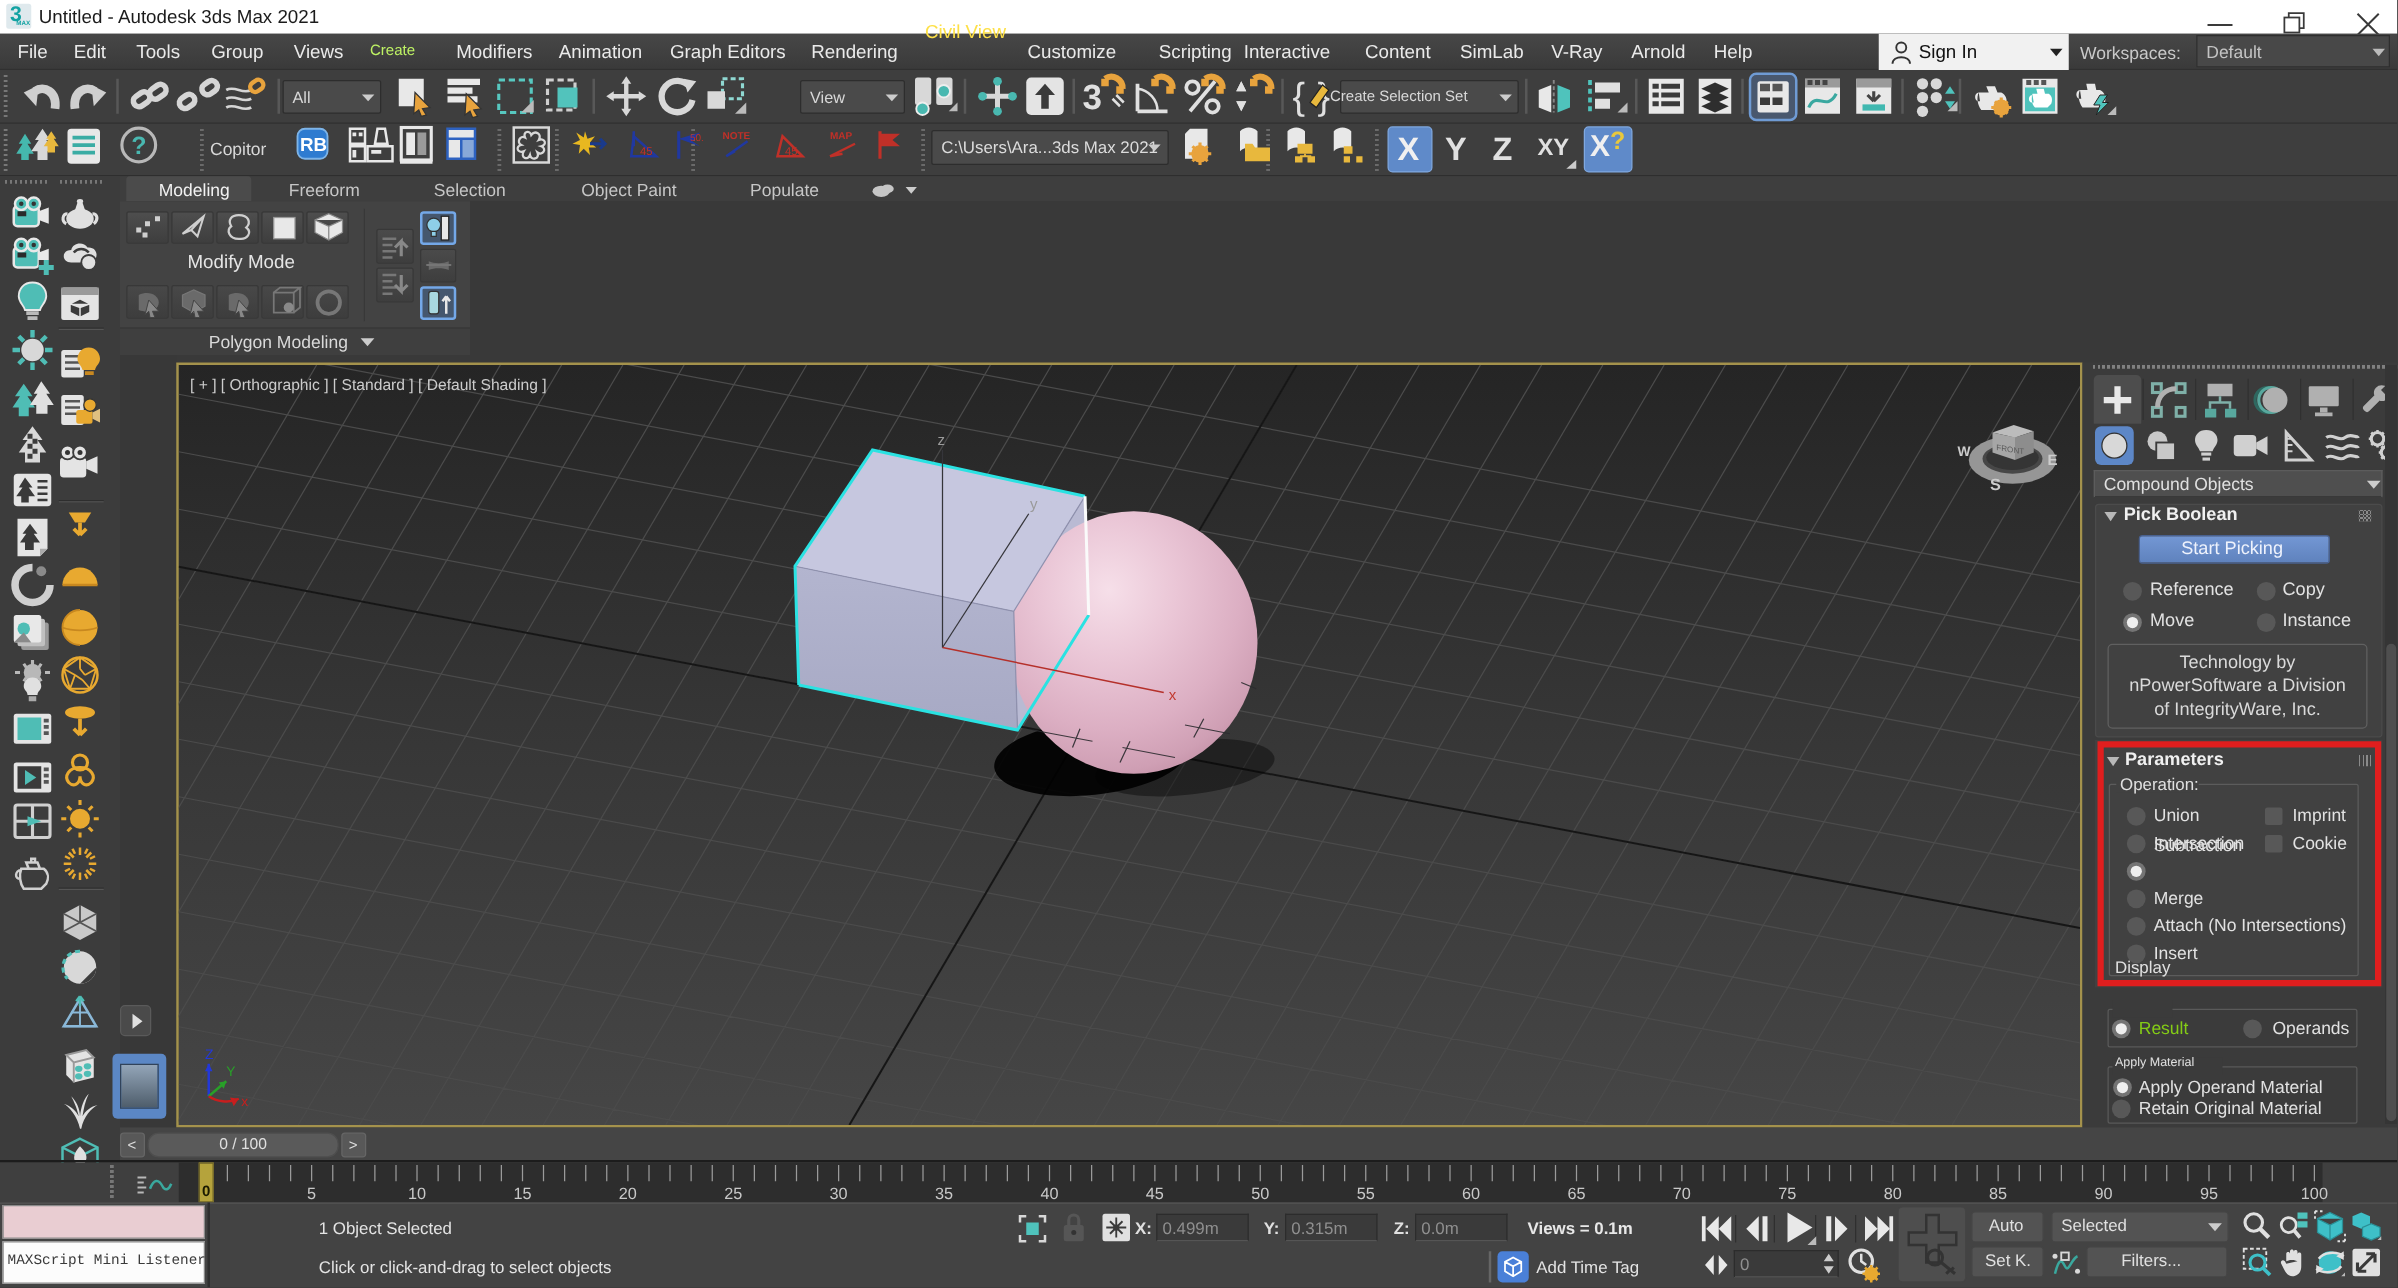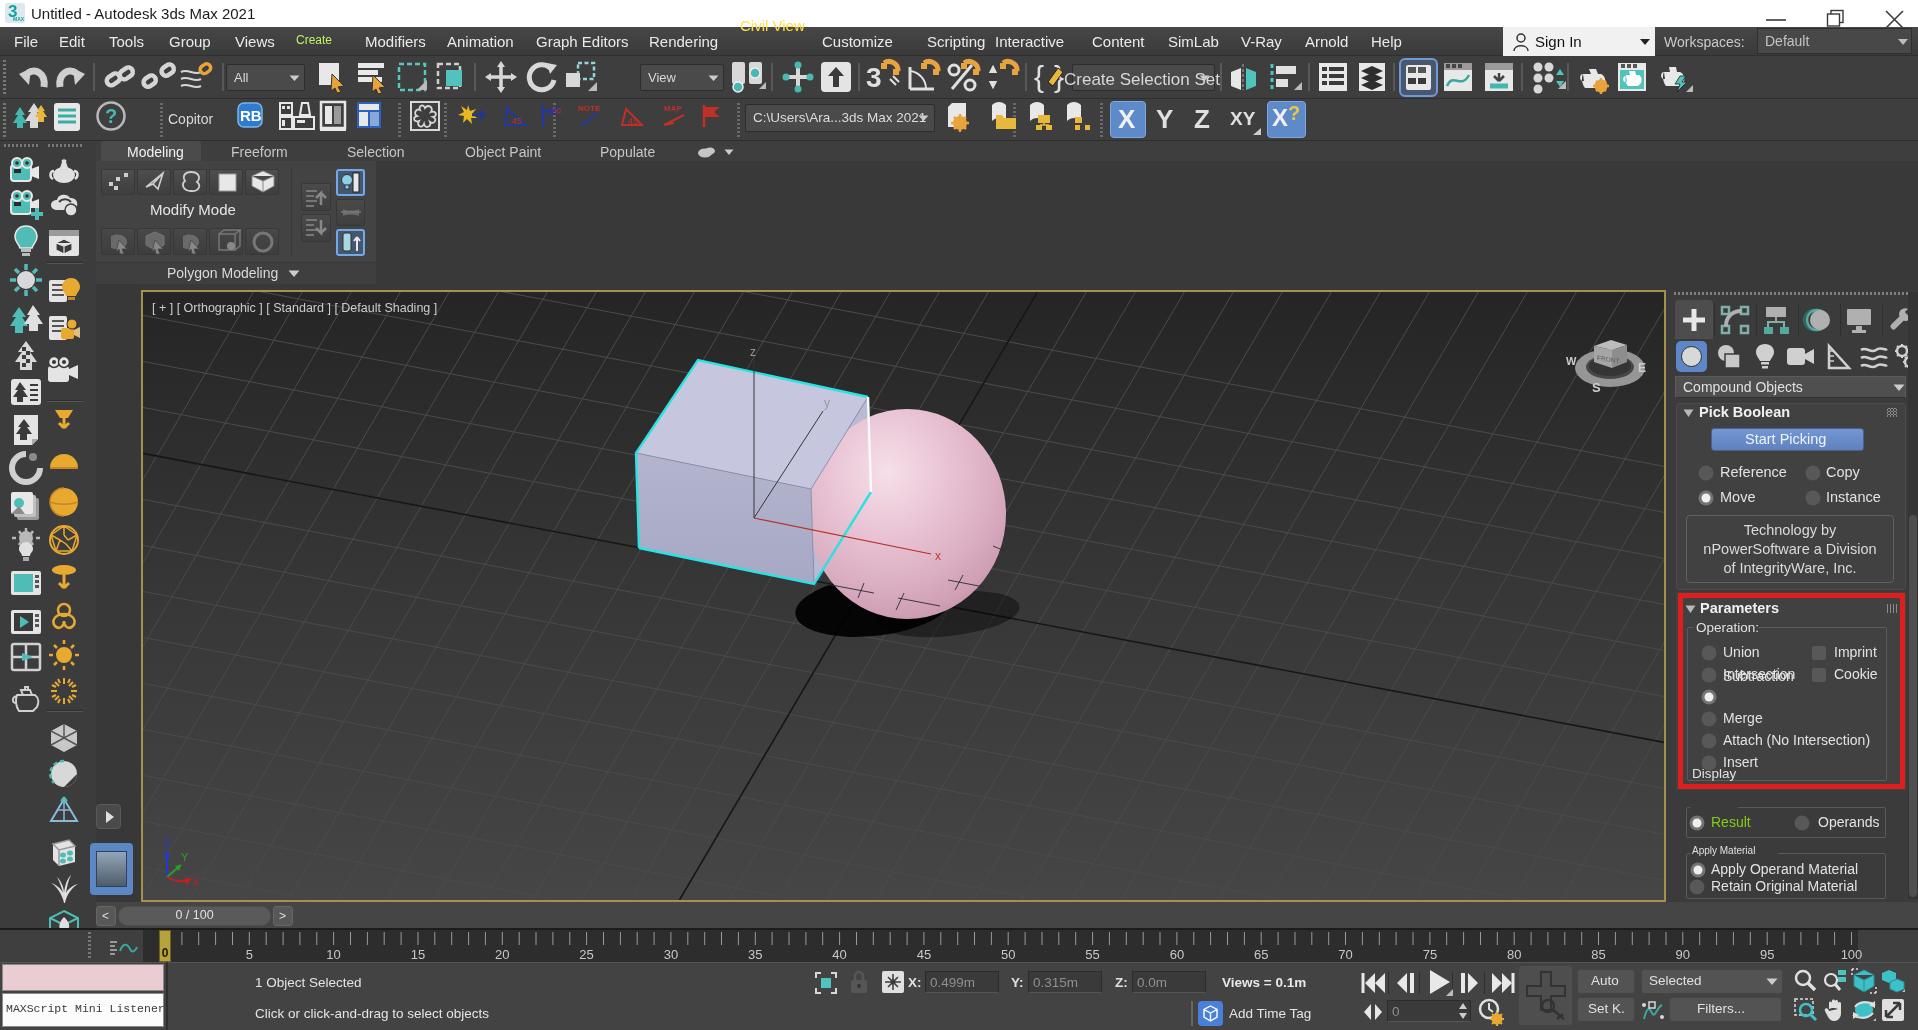--- a/index.html
+++ b/index.html
@@ -196,21 +196,21 @@
       <path d="M18 2 A9 9 0 0 1 32 10" fill="none" stroke="#e8a33d" stroke-width="5"></path>
       <rect x="15" y="2" width="6" height="6" fill="#e8a33d"></rect>
       <rect x="27" y="8" width="6" height="6" fill="#e8a33d"></rect>
     </svg>
 <svg style="left:1034px;top:60px" width="34" height="34" viewBox="0 0 34 34">
       <text x="0" y="27" font-size="30" fill="#e0e0e0" font-family="Liberation Sans">{</text>
       <text x="20" y="27" font-size="30" fill="#e0e0e0" font-family="Liberation Sans">}</text>
       <path d="M14 22 L24 8 L29 12 L19 26 Z" fill="#e8b83d" stroke="#222" stroke-width="1"></path>
     </svg>
 <div class="abs" style="left:1072px;top:64px;width:143px;height:27px;background:#4a4a4a;border:1px solid #2d2d2d;border-radius:2px"></div>
-<div class="txt" style="left:1064px;top:70px;font-size:17px;color:#d8d8d8">Create Selection Set</div>
+<div class="txt" style="left:1064px;top:70px;font-size:12px;color:#d8d8d8">Create Selection Set</div>
 <svg style="left:1199px;top:75px" width="11" height="7">
       <path d="M0.5 0.5 L5.5 6 L10.5 0.5 Z" fill="#ccc"></path>
     </svg>
 <svg style="left:1229px;top:62px" width="30" height="32" viewBox="0 0 30 32">
       <path d="M14 2 L14 28" stroke="#888" stroke-width="1.5" stroke-dasharray="3 2"></path>
       <path d="M12 6 L2 10 L2 24 L12 28 Z" fill="#e8e8e8"></path>
       <path d="M17 6 L27 10 L27 24 L17 28 Z" fill="#4fc3bc"></path>
     </svg>
 <svg style="left:1268px;top:62px" width="36" height="32" viewBox="0 0 36 32">
       <path d="M4 2 L4 28" stroke="#4fc3bc" stroke-width="3" stroke-dasharray="4 3"></path>
@@ -963,21 +963,21 @@
       <circle cx="8" cy="8" r="4.5" fill="#efefef"></circle>
     </svg>
 <div class="txt" style="left:1723px;top:668px;font-size:14px;color:#e2e2e2">Subtraction</div>
 <svg style="left:1701px;top:711px" width="16" height="16">
       <circle cx="8" cy="8" r="7.5" fill="#585858"></circle>
     </svg>
 <div class="txt" style="left:1723px;top:710px;font-size:14px;color:#e2e2e2">Merge</div>
 <svg style="left:1701px;top:733px" width="16" height="16">
       <circle cx="8" cy="8" r="7.5" fill="#585858"></circle>
     </svg>
-<div class="txt" style="left:1723px;top:732px;font-size:14px;color:#e2e2e2">Attach (No Intersection)</div>
+<div class="txt" style="left:1723px;top:732px;font-size:14px;color:#e2e2e2">Attach (No Intersections)</div>
 <svg style="left:1701px;top:755px" width="16" height="16">
       <circle cx="8" cy="8" r="7.5" fill="#585858"></circle>
     </svg>
 <div class="txt" style="left:1723px;top:754px;font-size:14px;color:#e2e2e2">Insert</div>
 <div class="abs" style="left:1812px;top:646px;width:14px;height:14px;background:#585858;border-radius:2px"></div>
 <div class="txt" style="left:1834px;top:644px;font-size:14px;color:#e2e2e2">Imprint</div>
 <div class="abs" style="left:1812px;top:668px;width:14px;height:14px;background:#585858;border-radius:2px"></div>
 <div class="txt" style="left:1834px;top:666px;font-size:14px;color:#e2e2e2">Cookie</div>
 <div class="abs" style="left:1678px;top:593px;width:227px;height:196px;border:5px solid #e01e1e"></div>
 <div class="abs" style="left:1686px;top:807px;width:200px;height:31px;border:1px solid #5a5a5a;border-radius:2px"></div>

